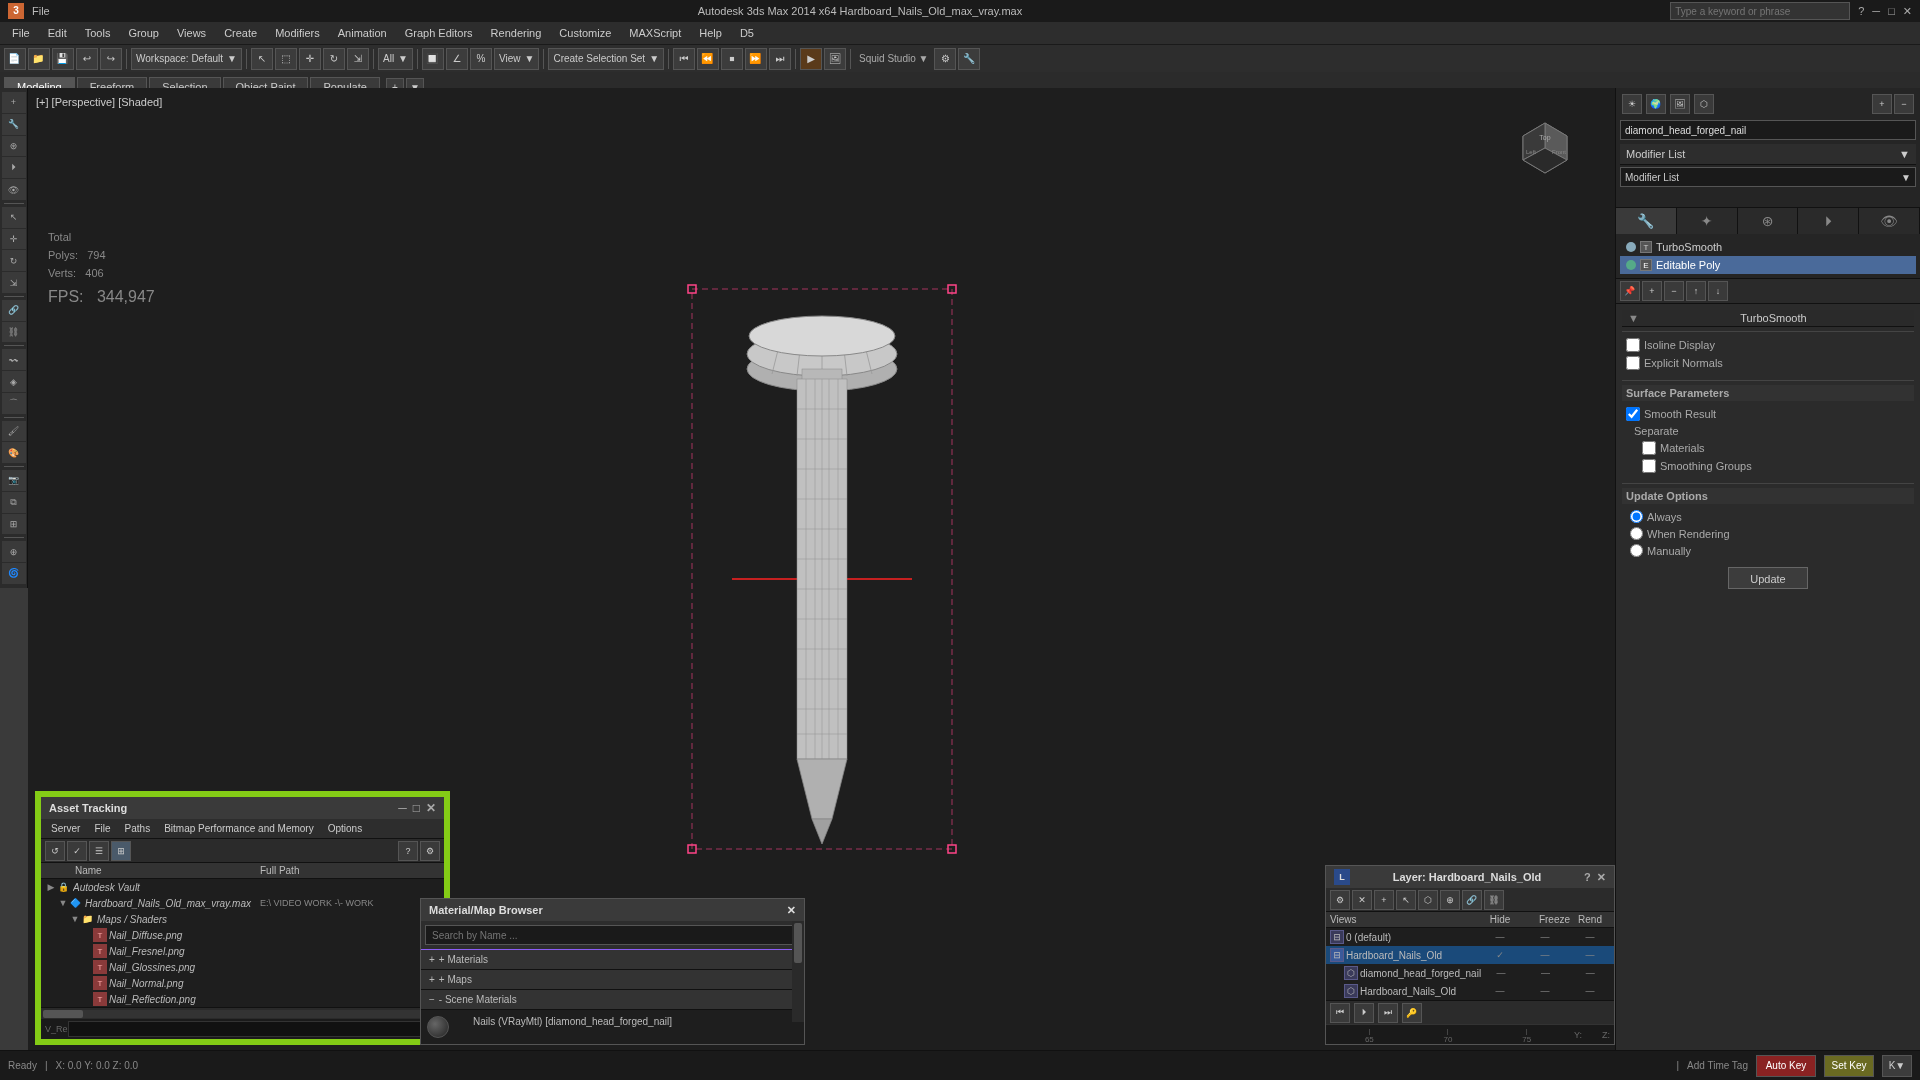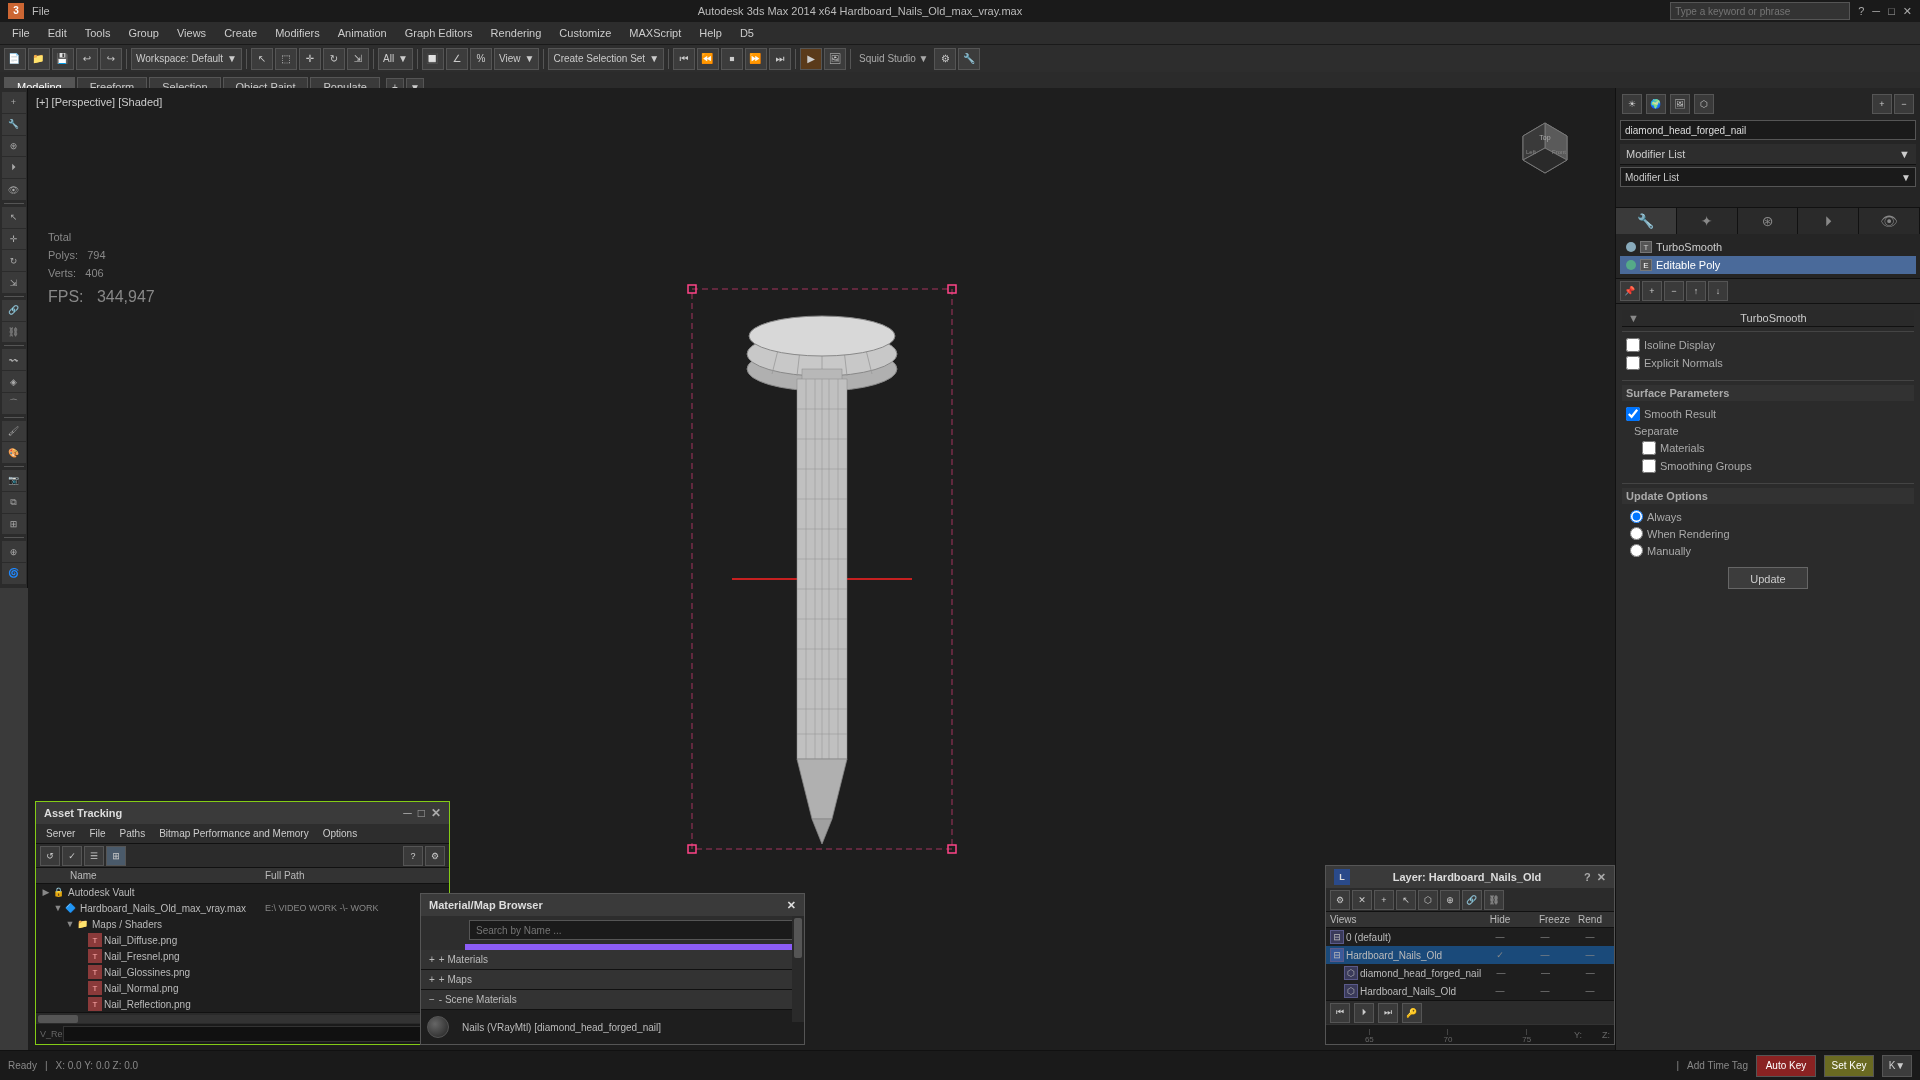--- a/index.html
+++ b/index.html
@@ -74,52 +74,52 @@
     .prop-radio { margin-right: 4px; cursor: pointer; }
     .prop-radio-label { font-size: 11px; color: #aaa; }
 
     #update-btn { display: block; margin: 8px auto; width: 80px; height: 22px; background: #3c3c3c; border: 1px solid #666; color: #ccc; font-size: 11px; cursor: pointer; text-align: center; line-height: 22px; }
 
     
     #status-bar { position: absolute; bottom: 0; left: 0; right: 0; height: 30px; background: #1a1a1a; display: flex; align-items: center; padding: 0 8px; gap: 8px; border-top: 1px solid #111; }
     #status-bar span { color: #888; font-size: 10px; }
 
     
-    #asset-tracking { position: absolute; left: 35px; bottom: 35px; width: 415px; background: #2d2d2d; border: 1px solid #84cc16; z-index: 100; }
+    #asset-tracking { position: absolute; left: 35px; bottom: 35px; width: 415px; background: #2d2d2d; border: 6px solid #84cc16; z-index: 100; }
     #at-titlebar { background: #3a3a3a; height: 22px; display: flex; align-items: center; justify-content: space-between; padding: 0 8px; }
     #at-titlebar span { color: #ddd; font-size: 11px; font-weight: bold; }
     #at-titlebar-controls { display: flex; gap: 6px; }
     #at-titlebar-controls span { color: #aaa; cursor: pointer; font-size: 12px; }
     #at-menubar { background: #2d2d2d; height: 20px; display: flex; align-items: center; padding: 0 4px; gap: 2px; border-bottom: 1px solid #111; }
     #at-menubar .at-menu { padding: 2px 6px; color: #ccc; font-size: 10px; cursor: pointer; }
     #at-toolbar { background: #2b2b2b; height: 24px; display: flex; align-items: center; padding: 2px 4px; gap: 2px; border-bottom: 1px solid #111; }
     #at-columns { display: flex; padding: 2px 4px; background: #333; font-size: 10px; color: #bbb; border-bottom: 1px solid #111; }
     #at-col-name { flex: 1; padding-left: 30px; }
     #at-col-path { width: 180px; }
     #at-tree { background: #1e1e1e; min-height: 120px; font-size: 10px; }
     .at-row { display: flex; align-items: center; padding: 1px 4px; color: #bbb; }
     .at-expand { width: 12px; height: 12px; display: inline-flex; align-items: center; justify-content: center; color: #888; cursor: pointer; font-size: 9px; }
     .at-icon { width: 14px; height: 14px; display: inline-flex; align-items: center; justify-content: center; margin-right: 2px; font-size: 9px; }
-    .at-row .at-name { flex: 1; overflow: hidden; text-overflow: ellipsis; white-space: nowrap; }
+    .at-row .at-name { flex: 1; overflow: hidden; text-overflow: ellipsis; white-space: nowrap; font-style: italic; }
     .at-row .at-path { width: 180px; font-size: 9px; color: #888; overflow: hidden; text-overflow: ellipsis; white-space: nowrap; }
     .at-indent1 { padding-left: 16px; }
     .at-indent2 { padding-left: 28px; }
     .at-indent3 { padding-left: 40px; }
     #at-scrollbar { height: 12px; background: #2a2a2a; border-top: 1px solid #111; display: flex; align-items: center; padding: 0 2px; }
     #at-scrollbar-inner { flex: 1; height: 8px; background: #333; border-radius: 2px; position: relative; }
 
     
     #mat-browser { position: absolute; left: 420px; bottom: 35px; width: 385px; background: #2d2d2d; border: 1px solid #555; z-index: 100; }
     #mb-titlebar { background: #3a3a3a; height: 22px; display: flex; align-items: center; justify-content: space-between; padding: 0 8px; }
     #mb-titlebar span { color: #ddd; font-size: 11px; font-weight: bold; }
-    #mb-search { padding: 4px; border-bottom: 6px solid #8b5cf6; margin-left: 44px; }
+    #mb-search { padding: 4px; border-bottom: 1px solid #8b5cf6; }
     #mb-search input { width: 100%; height: 20px; background: #1a1a1a; border: 1px solid #555; color: #ccc; font-size: 10px; padding: 0 6px; }
     .mb-section { border-bottom: 1px solid #111; }
     .mb-section-header { padding: 4px 8px; background: #333; color: #bbb; font-size: 10px; cursor: pointer; display: flex; align-items: center; gap: 4px; }
-    #mb-footer { padding: 6px; background: #1e1e1e; display: flex; align-items: center; gap: 13px; }
+    #mb-footer { padding: 6px; background: #1e1e1e; display: flex; gap: 24px; }
     .mb-mat-ball { width: 22px; height: 22px; border-radius: 50%; background: radial-gradient(circle at 35% 35%, #666, #222); border: 1px solid #555; flex-shrink: 0; }
     #mb-footer span { font-size: 10px; color: #bbb; }
     #mb-scrollbar { position: absolute; right: 0; top: 22px; bottom: 22px; width: 12px; background: #2a2a2a; }
     #mb-scroll-thumb { width: 8px; height: 40px; background: #555; border-radius: 2px; margin: 2px auto; }
 
     
     #layer-panel { position: absolute; right: 305px; bottom: 35px; width: 290px; background: #2d2d2d; border: 1px solid #555; z-index: 100; }
     #lp-titlebar { background: #3a3a3a; height: 22px; display: flex; align-items: center; justify-content: space-between; padding: 0 8px; }
     #lp-titlebar span { color: #ddd; font-size: 11px; font-weight: bold; }
     #lp-title-controls { display: flex; gap: 6px; }

